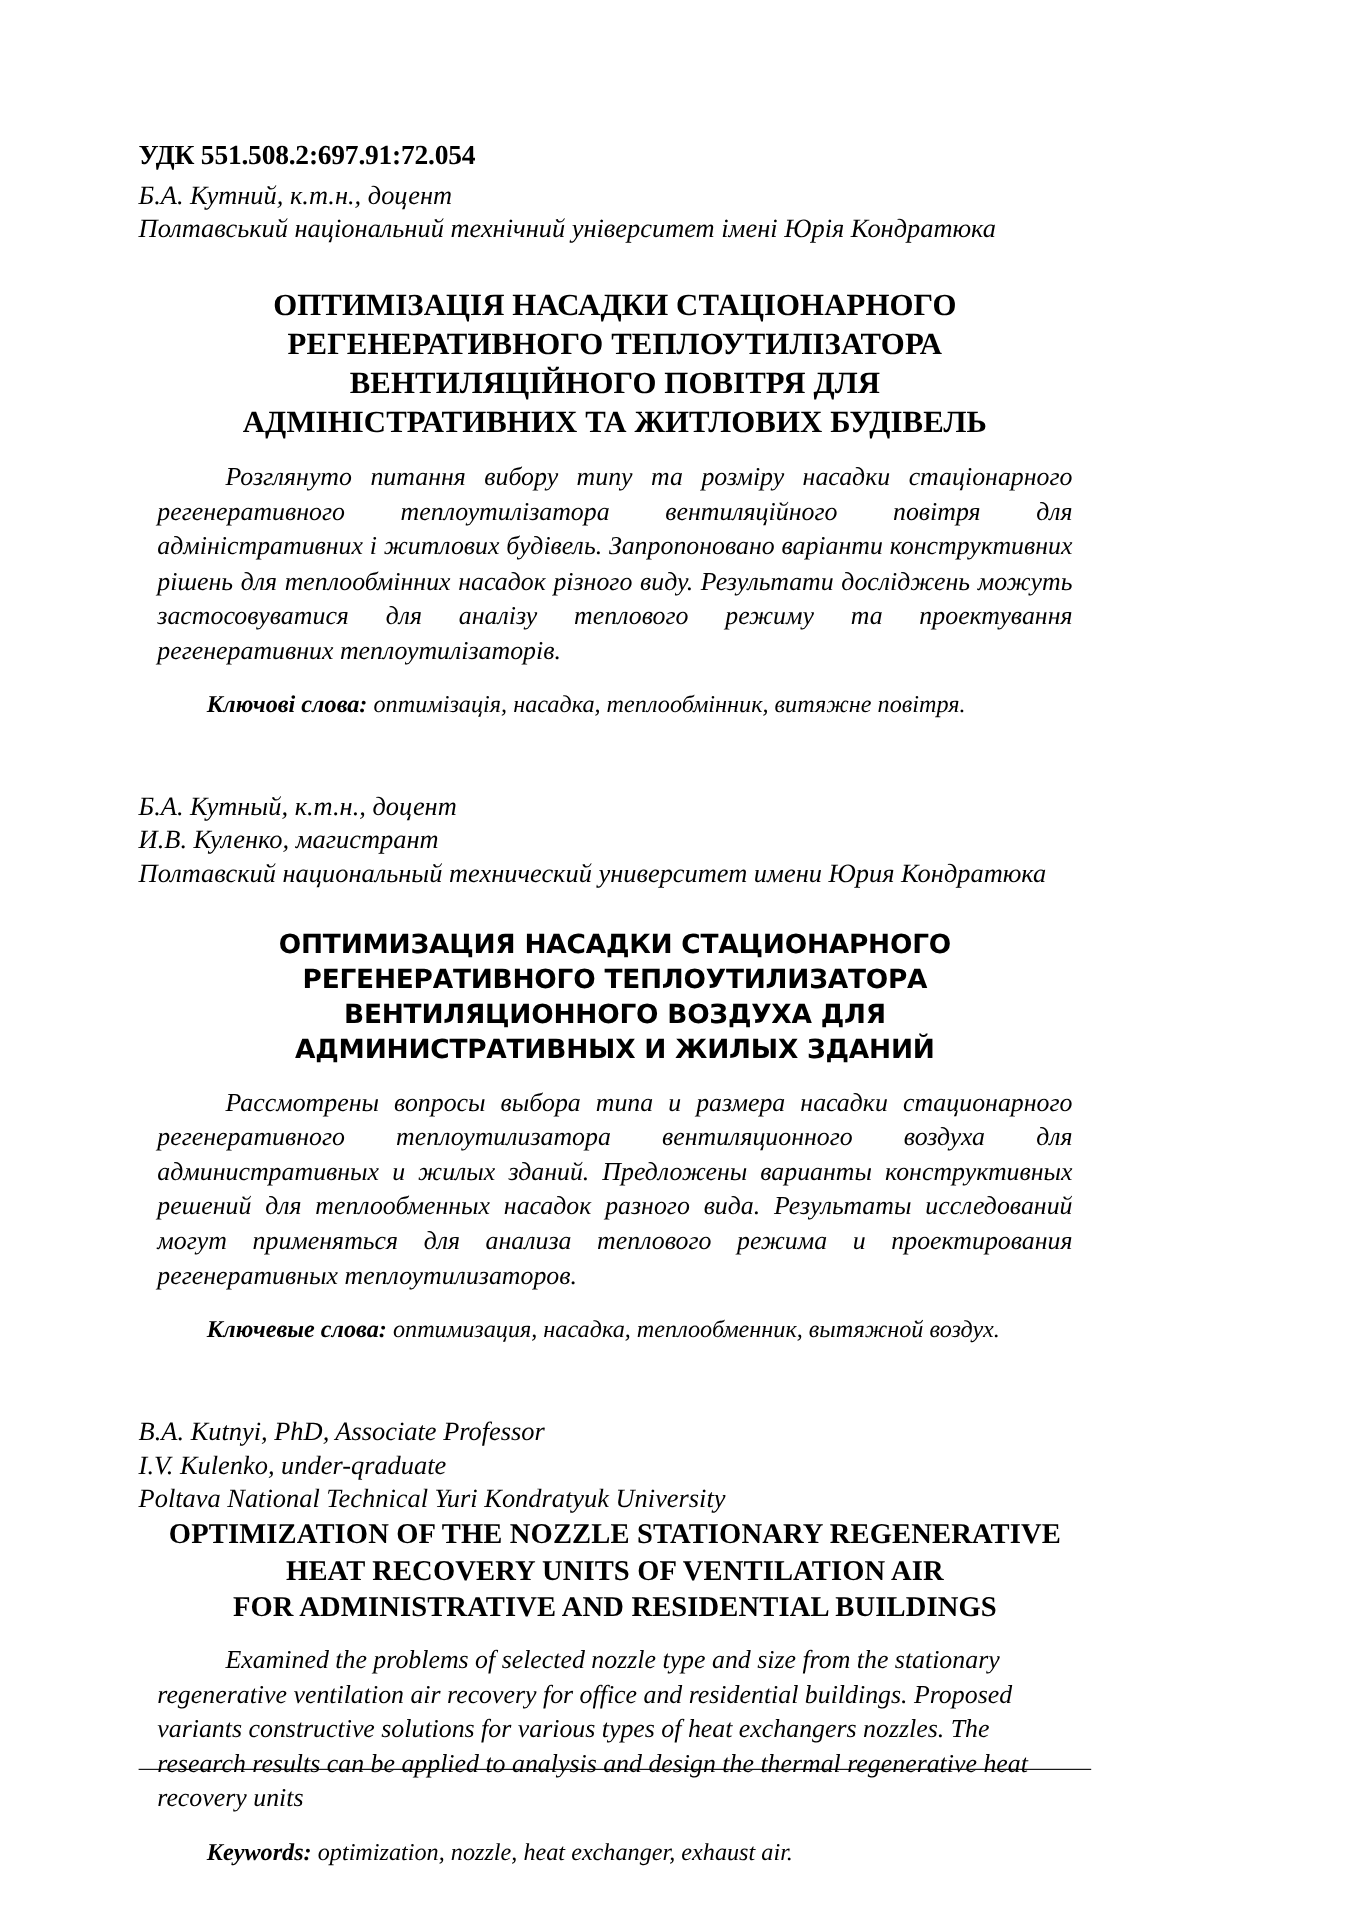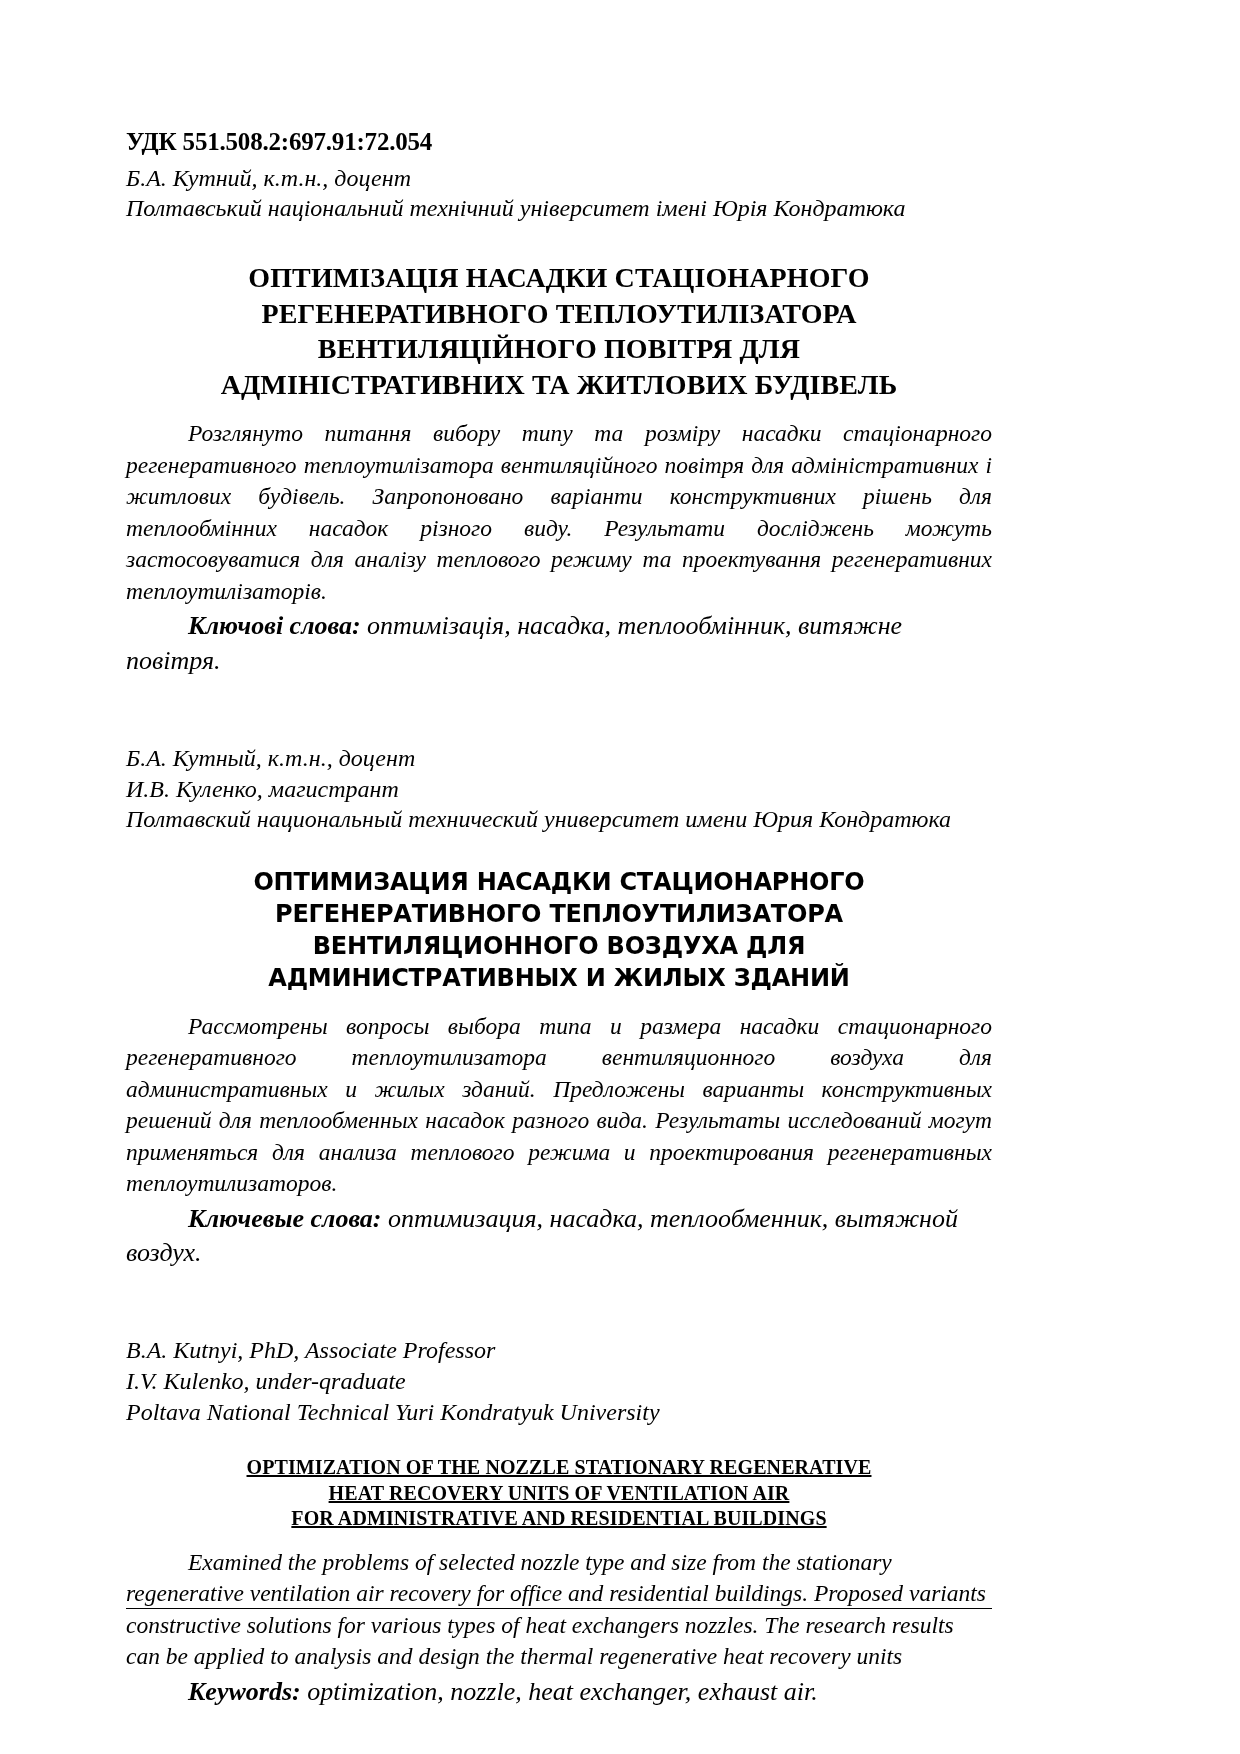--- a/index.html
+++ b/index.html
@@ -60,39 +60,39 @@
     font-weight: bold;
     font-size: 28px;
     line-height: 1.27;
     letter-spacing: 0.1px;
     margin: 0;
   }
   .title .tline { display: block; }
 
   .title-ua { margin-top: 36px; }
   .title-ru { margin-top: 32px; font-family: "DejaVu Sans", "Liberation Sans", sans-serif; font-size: 24px; line-height: 1.33; letter-spacing: -0.2px;}
-  .title-en { margin-top: 28px; font-size: 20px; line-height: 1.26; text-decoration: underline; }
+  .title-en { font-size: 26px; line-height: 1.26; }
 
   .abstract {
     font-style: italic;
     font-size: 23.5px;
     line-height: 1.34;
     text-align: justify;
     text-indent: 62px;
     margin: 16px 0 0 0;
     hyphens: none;
   }
   .abstract.en {
     text-align: left;
   }
-  .abstract p { margin: 0; }
+  .abstract p { margin: 17px; }
 
   .keywords {
     font-style: italic;
-    font-size: 26px;
+    font-size: 22px;
     line-height: 1.34;
     text-indent: 62px;
     margin: 2px 0 0 0;
   }
   .keywords b {
     font-weight: bold;
     font-style: italic;
   }
 
   .spacer-lg { height: 64px; }

